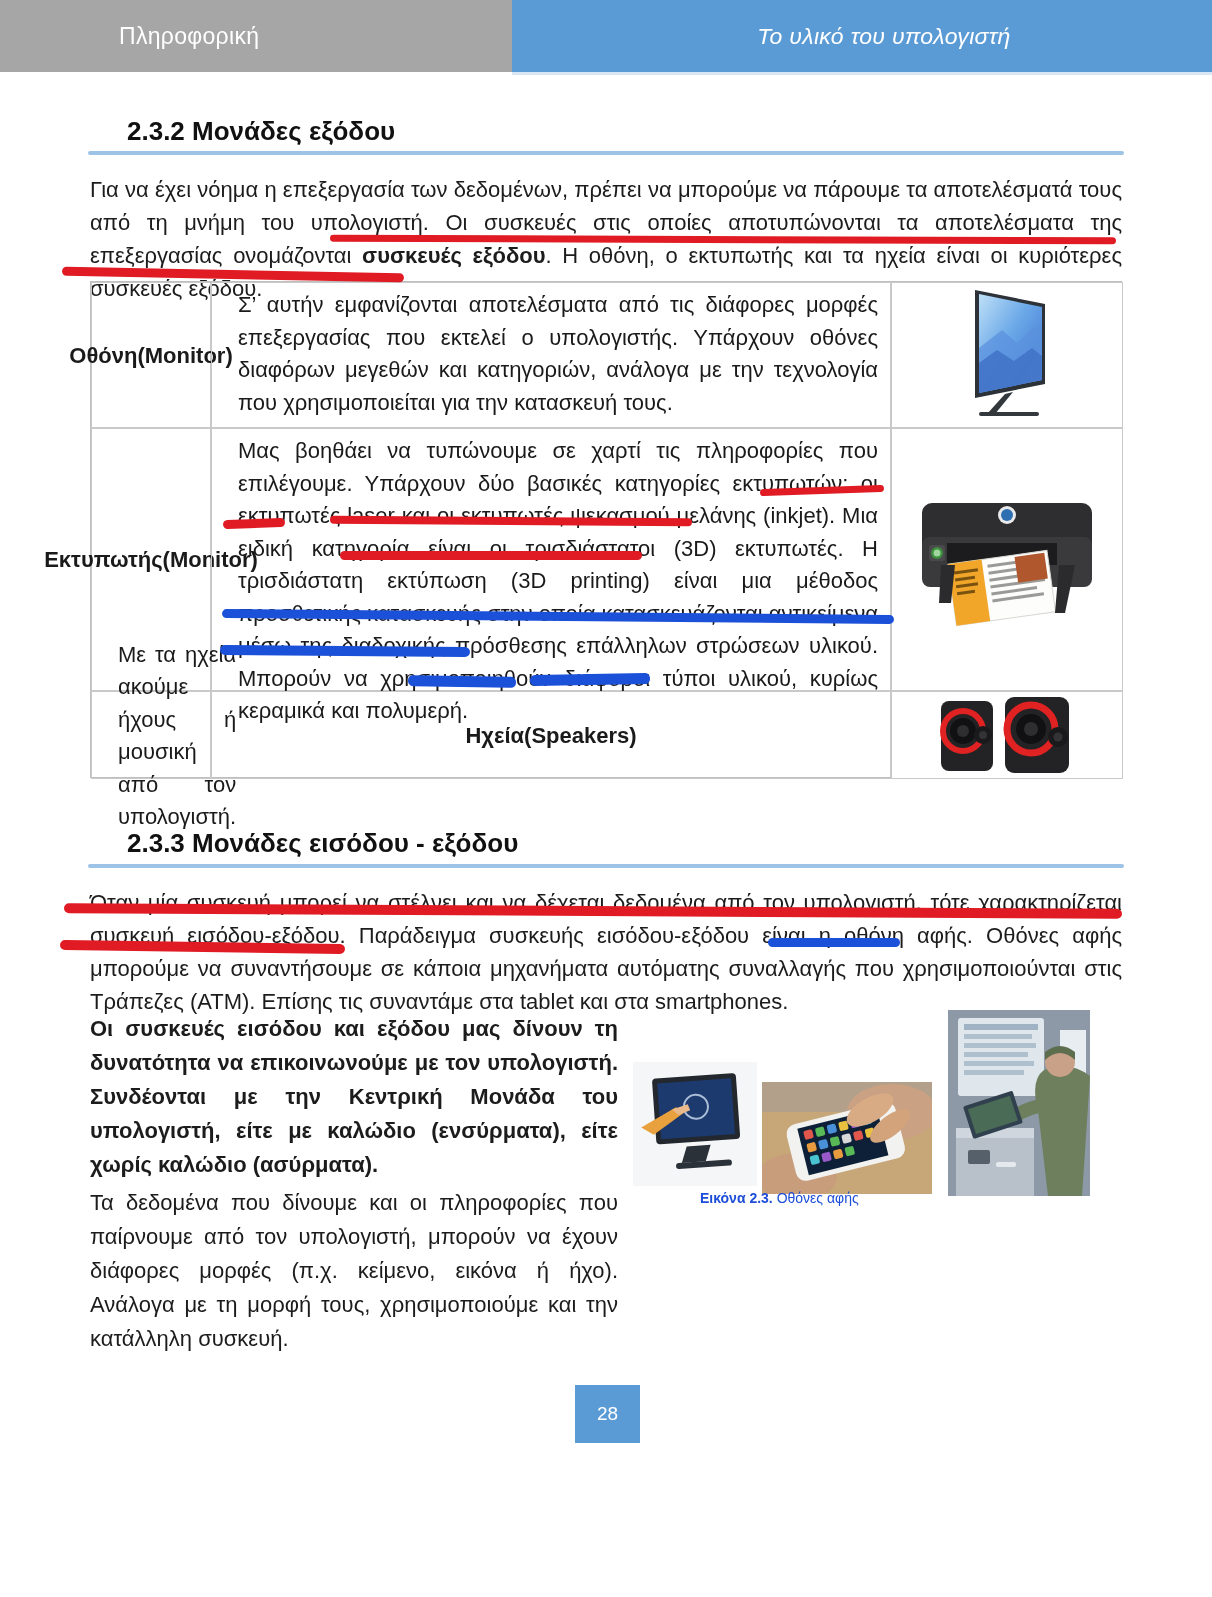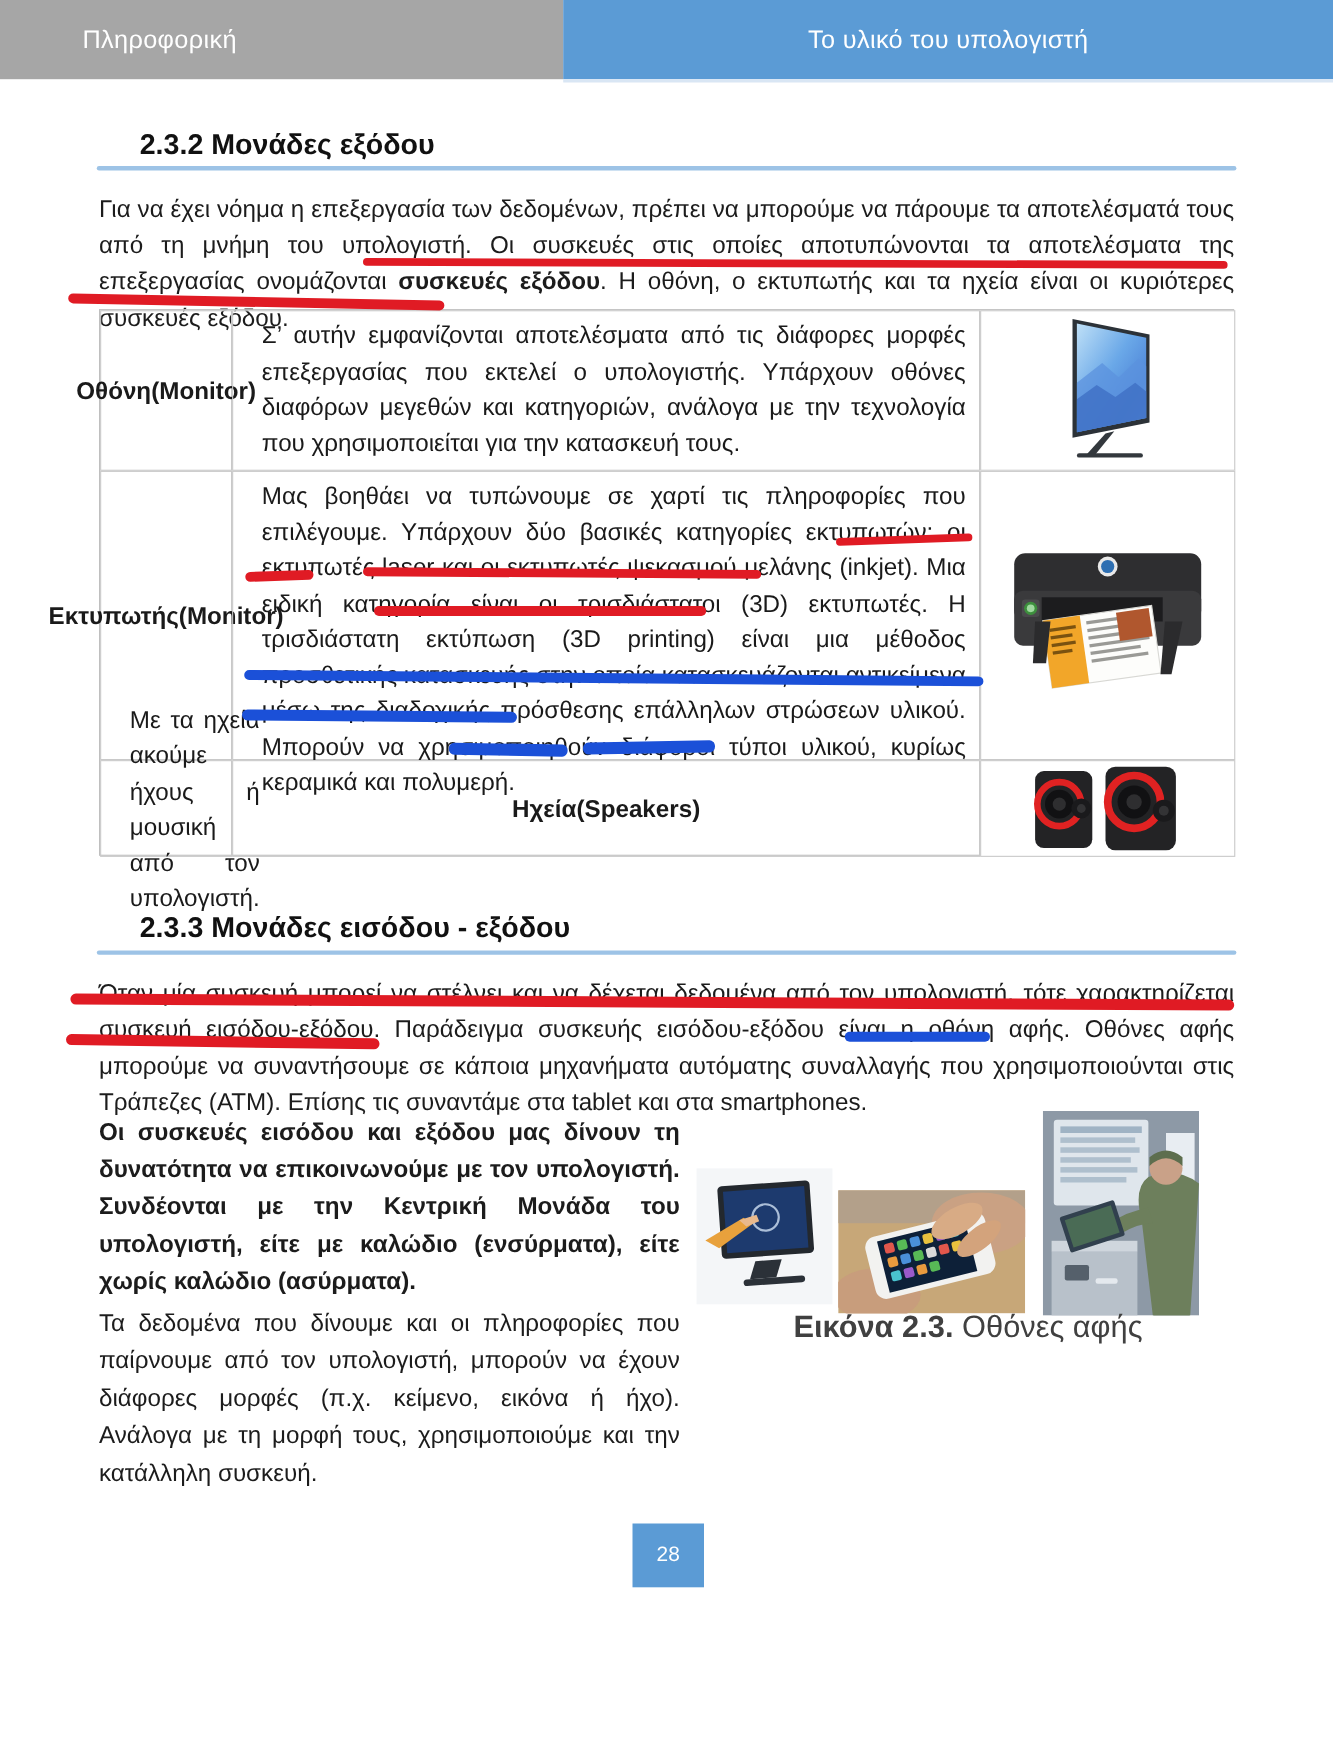--- a/index.html
+++ b/index.html
@@ -4,23 +4,23 @@
 <style>
   html,body{margin:0;padding:0;background:#ffffff;}
   .page{
     position:relative;width:1212px;height:1597px;background:#ffffff;
     font-family:"Liberation Sans","DejaVu Sans",sans-serif;color:#1a1a1a;overflow:hidden;
   }
   
   .hdr-left{position:absolute;left:0;top:0;width:512px;height:72px;background:#a6a6a6;
     display:flex;align-items:center;padding-left:75px;box-sizing:border-box;}
   .hdr-right{position:absolute;left:512px;top:0;width:700px;height:72px;background:#5b9bd5;
-    display:flex;align-items:center;justify-content:center;}
+    display:flex;align-items:center;justify-content:center;font-style:italic;}
   .hdr-right:after{content:"";position:absolute;left:0;right:0;top:72px;height:3px;background:#d9e6f4;}
-  .hdr-label{color:#ffffff;font-size:23px;letter-spacing:.3px;}
+  .hdr-label{color:#ffffff;font-size:23px;letter-spacing:.3px;margin-left:44px;}
   
   .sec-h{position:absolute;left:90px;width:1032px;font-size:26px;font-weight:bold;color:#111111;margin-left:37px;}
   .rule{position:absolute;left:88px;width:1036px;height:4px;background:#9dc3e6;border-radius:2px;}
   
   .para{position:absolute;font-size:22px;line-height:33px;text-align:justify;color:#1c1c1c;}
   .b{font-weight:bold;}
   
   .tbl{position:absolute;left:90px;top:281px;width:1032px;height:497px;display:grid;
     grid-template-columns:120px 680px 232px;grid-template-rows:146px 263px 88px;
     border:1px solid #bfbfbf;box-sizing:border-box;}
@@ -28,21 +28,21 @@
   .cell.label{display:flex;flex-direction:row;align-items:center;justify-content:center;
     font-weight:bold;font-size:22px;line-height:31px;text-align:center;}
   .cell.txt{padding:6px 12px 4px 26px;font-size:22px;line-height:32.5px;text-align:justify;}
   .cell.txt.mid{display:flex;align-items:center;}
   .cell.img{display:flex;align-items:center;justify-content:center;background:#ffffff;}
   
   .mk{position:absolute;border-radius:5px;}
   .mk.red{background:#e01b24;}
   .mk.blue{background:#1b50d8;}
   
-  .caption{position:absolute;font-size:28px;color:#404040;text-align:center;}
+  .caption{position:absolute;font-size:14px;color:#1d4ed8;}
   
   .pagenum{position:absolute;left:575px;top:1385px;width:65px;height:58px;background:#5b9bd5;
     display:flex;align-items:center;justify-content:center;color:#ffffff;font-size:19px;}
   .photo{display:block;}
 </style>
 </head>
 <body>
 
 <div class="page">
 

